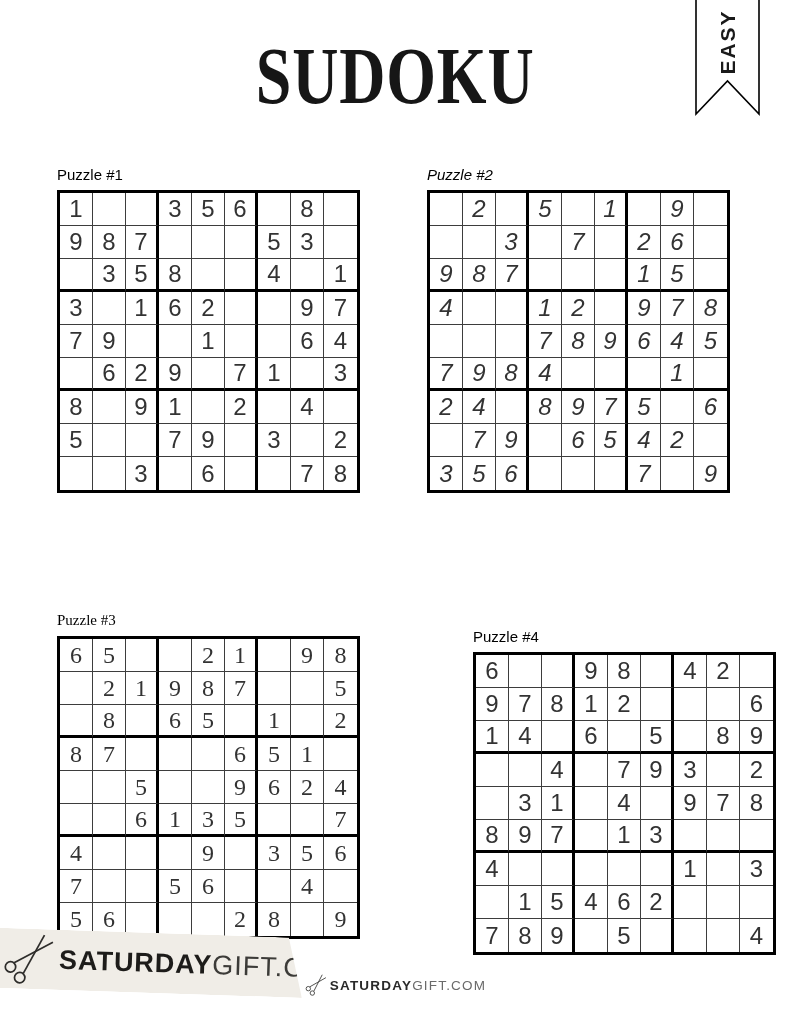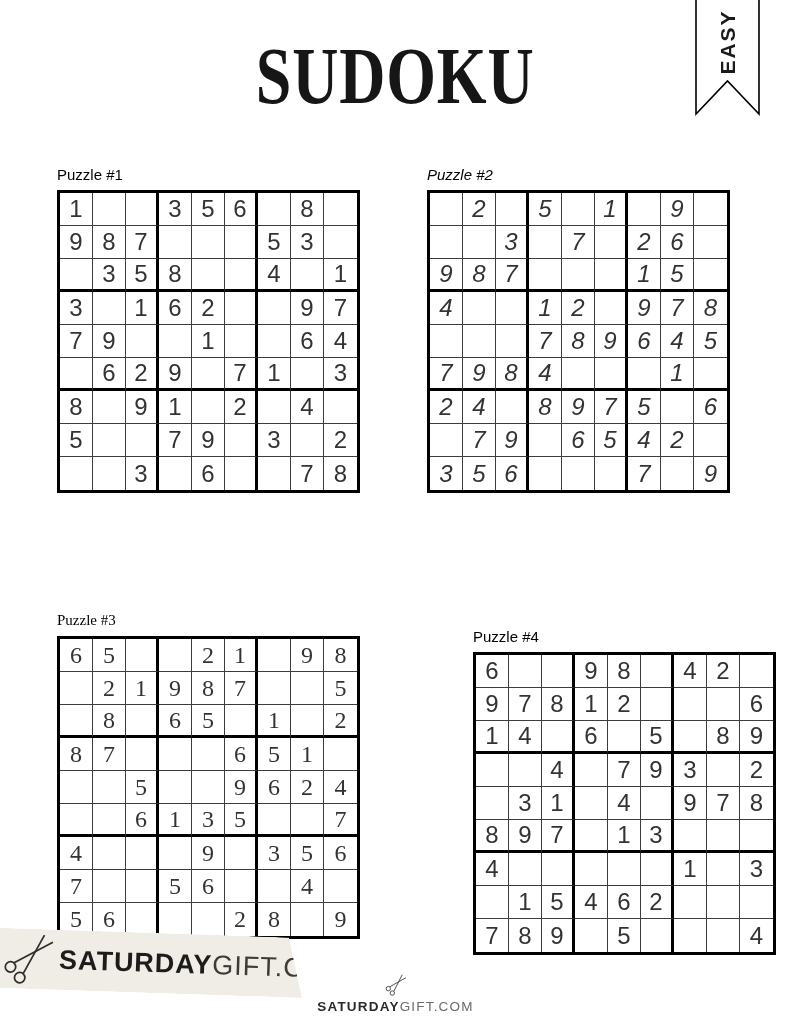--- a/index.html
+++ b/index.html
@@ -100,24 +100,23 @@
     letter-spacing:1px;
     white-space:nowrap;
     color:#262522;
   }
   .brand-bold { font-weight:bold; color:#1d1c1a; }
   .brand-rest { font-weight:normal; color:#3c3b38; }
 
   
   .footer-brand {
     position:absolute; left:0; top:974px; width:100%;
-    display:flex; align-items:center; 
+    display:flex; align-items:center; justify-content:center;
     gap:3px;
     z-index:2;
-    flex-direction:column;
   }
   .footer-brand .scissors { width:22px; height:22px; flex:none; }
   .footer-text {
     font-size:13.5px;
     letter-spacing:1.2px;
     white-space:nowrap;
   }
   .footer-text .brand-bold { color:#2a2a2a; }
   .footer-text .brand-rest { color:#6a6a6a; }
 </style>

